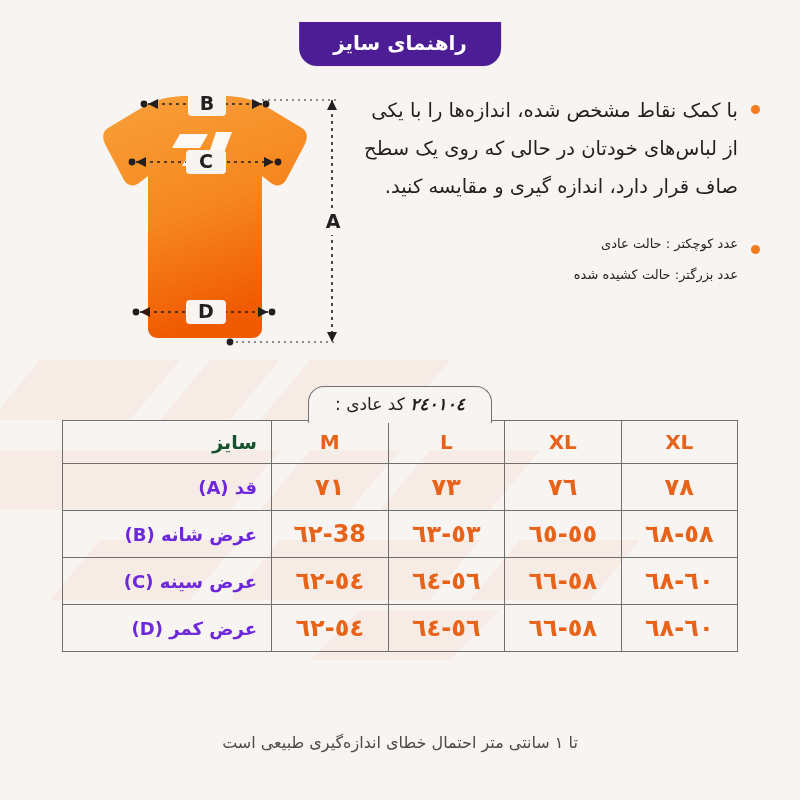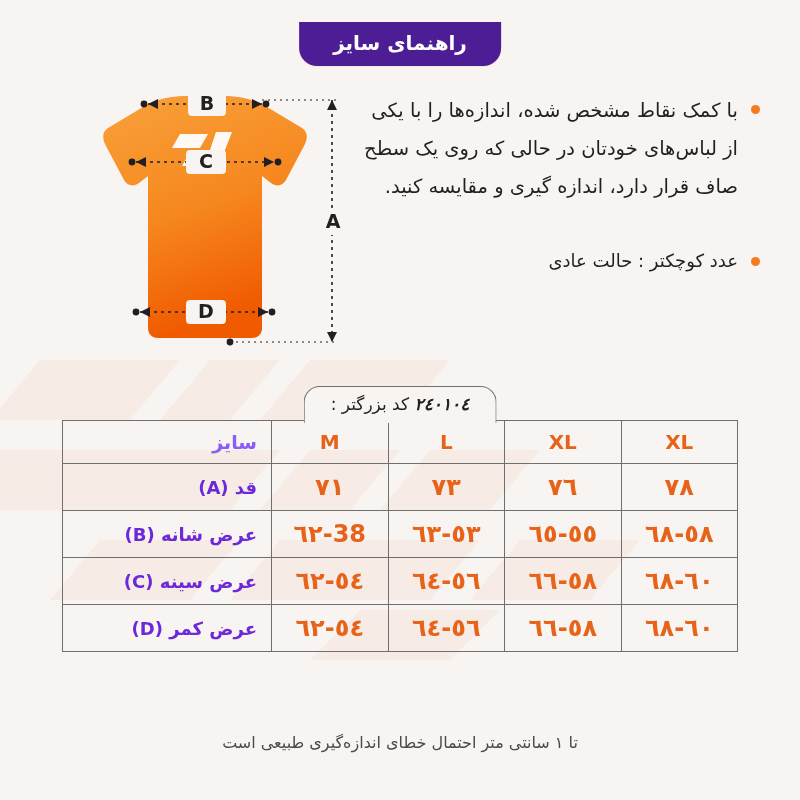--- a/index.html
+++ b/index.html
@@ -51,33 +51,33 @@
   .bullets{
     position:absolute;
     right:36px;top:22px;
     width:400px;
     text-align:right;
     color:#231f20;
   }
   .bullet{
     position:relative;
     padding-right:26px;
-    margin-bottom:38px;
+    margin-bottom:26px;
     line-height:1.95;
     font-size:19.5px;
   }
   .bullet:before{
     content:"";
     position:absolute;
     right:4px;top:13px;
     width:9px;height:9px;
     border-radius:50%;
     background:#F47B20;
   }
-  .bullet.small{font-size:18px;line-height:1.9;margin-bottom:6px;}
+  .bullet.small{font-size:13px;line-height:1.9;margin-bottom:6px;}
   .bullet.cont{padding-right:26px;}
   .bullet.cont:before{display:none;}
 
   
   .code-pill{
     position:absolute;
     top:386px;
     left:50%;
     transform:translateX(-50%);
     background:#f7f4f2;
@@ -114,21 +114,21 @@
   }
   th.rowhead,td.rowhead{
     text-align:right;
     padding-right:14px;
     width:190px;
     font-size:18px;
     font-weight:bold;
     color:#6d28d9;
   }
   .hdr td{font-size:23px;color:#E8631A;font-weight:bold;}
-  .hdr td.rowhead{color:#8b5cf6;font-size:19px;}
+  .hdr td.rowhead{color:#14532d;font-size:19px;}
   tbody td.val{color:#E8631A;font-size:24px;}
   tbody tr:first-child td.val{font-size:20px;}
 
   
   table tr:first-child td:first-child{border-top-right-radius:0;}
 
   
   .footer{
     position:absolute;
     bottom:48px;left:0;right:0;
@@ -250,26 +250,27 @@
           <text class="lbl" x="166" y="242" text-anchor="middle">D</text>
           <rect x="276" y="133" width="34" height="26" rx="4" fill="#f7f4f2"></rect>
           <text class="lbl" x="293" y="152" text-anchor="middle">A</text>
         </g>
       </svg>
     </div>
 
     <div class="bullets">
       <div class="bullet">با کمک نقاط مشخص شده، اندازه‌ها را با یکی از لباس‌های خودتان در حالی که روی یک سطح صاف قرار دارد، اندازه گیری و مقایسه کنید.</div>
       <div class="bullet small">عدد کوچکتر : حالت عادی</div>
+      <div class="bullet small cont">عدد بزرگتر: حالت کشیده شده</div>
     </div>
   </div>
 
   <div class="code-pill">
     <span class="val">٢٤٠١٠٤</span>
-    <span>کد بزرگتر :</span>
+    <span>کد عادی :</span>
   </div>
 
   <div class="table-wrap">
     <table>
       <tbody>
         <tr class="hdr">
           <td class="val">XL</td>
           <td class="val">XL</td>
           <td class="val">L</td>
           <td class="val">M</td>

